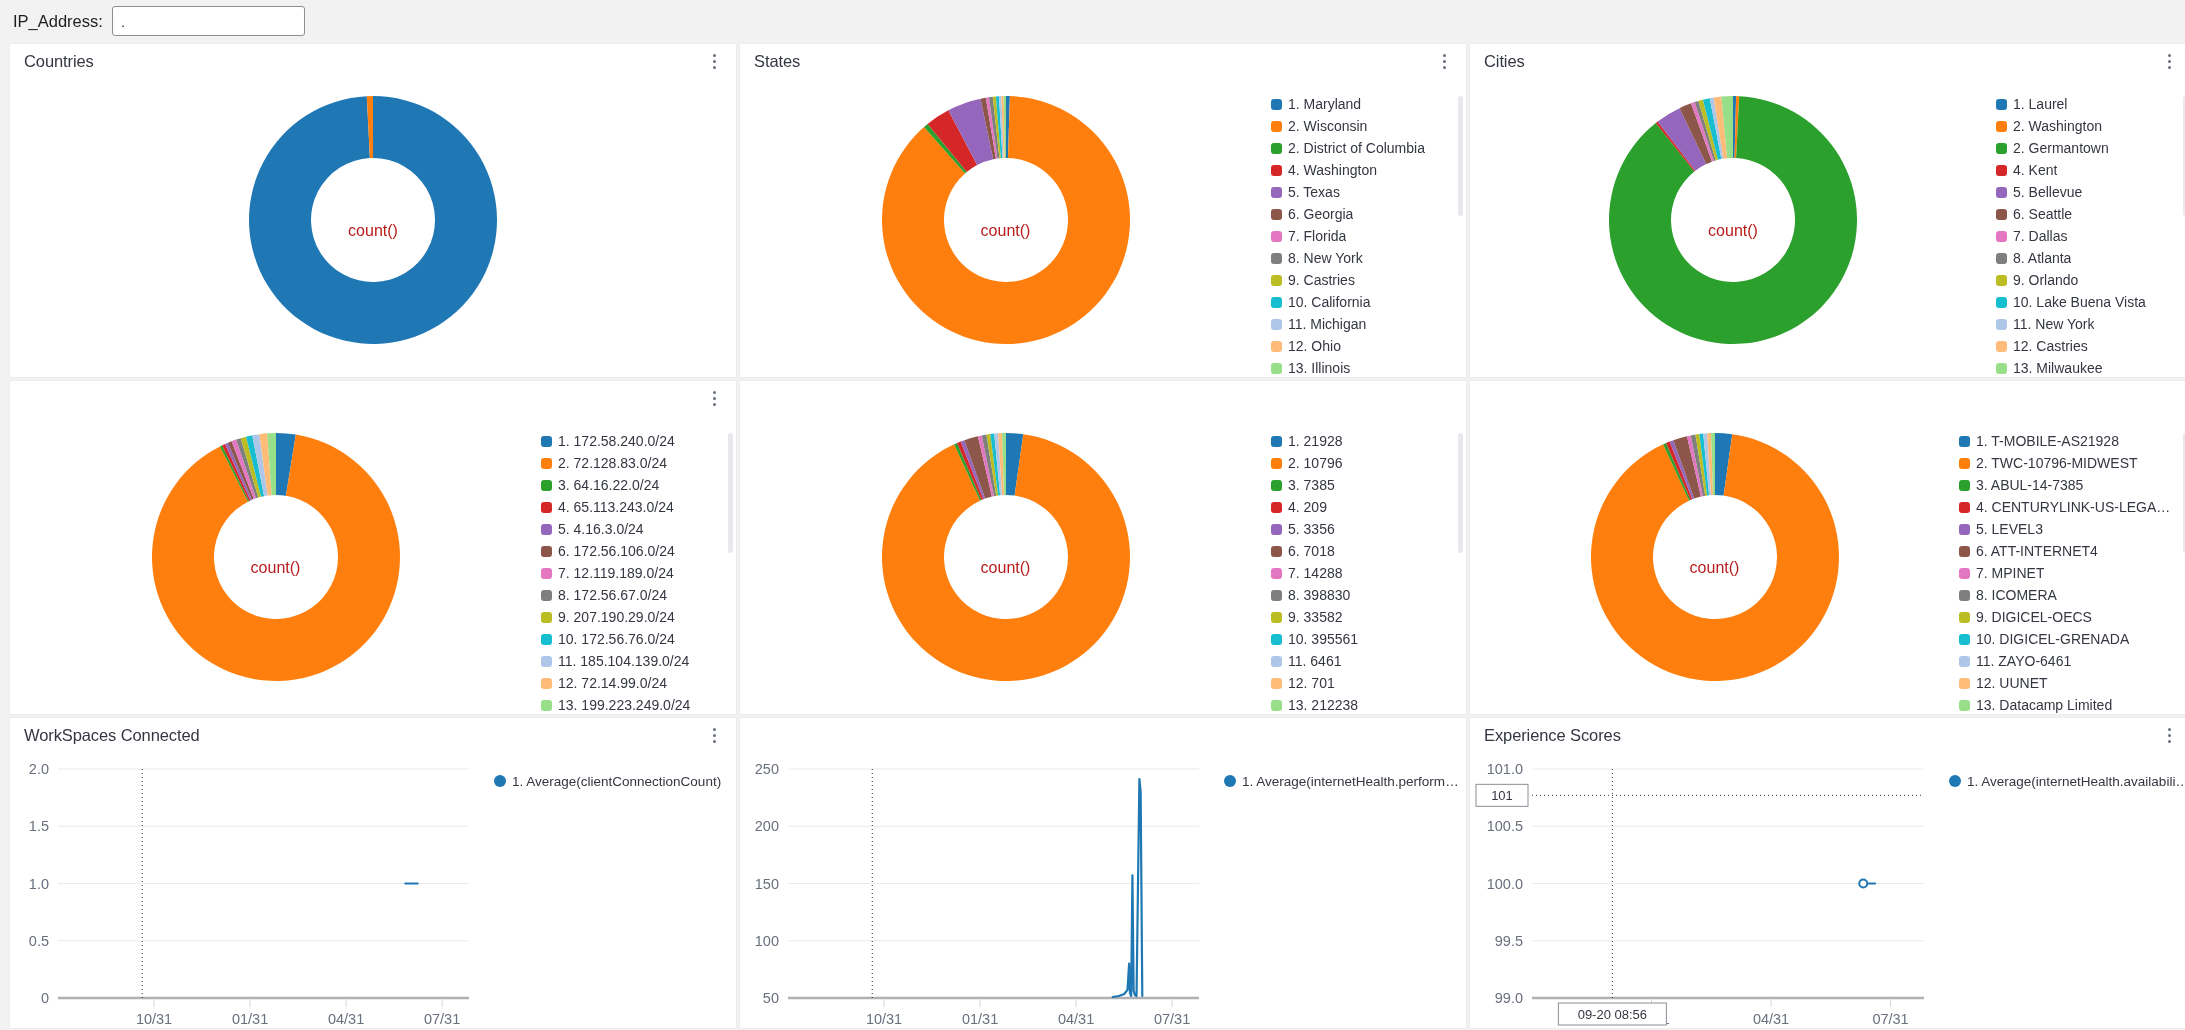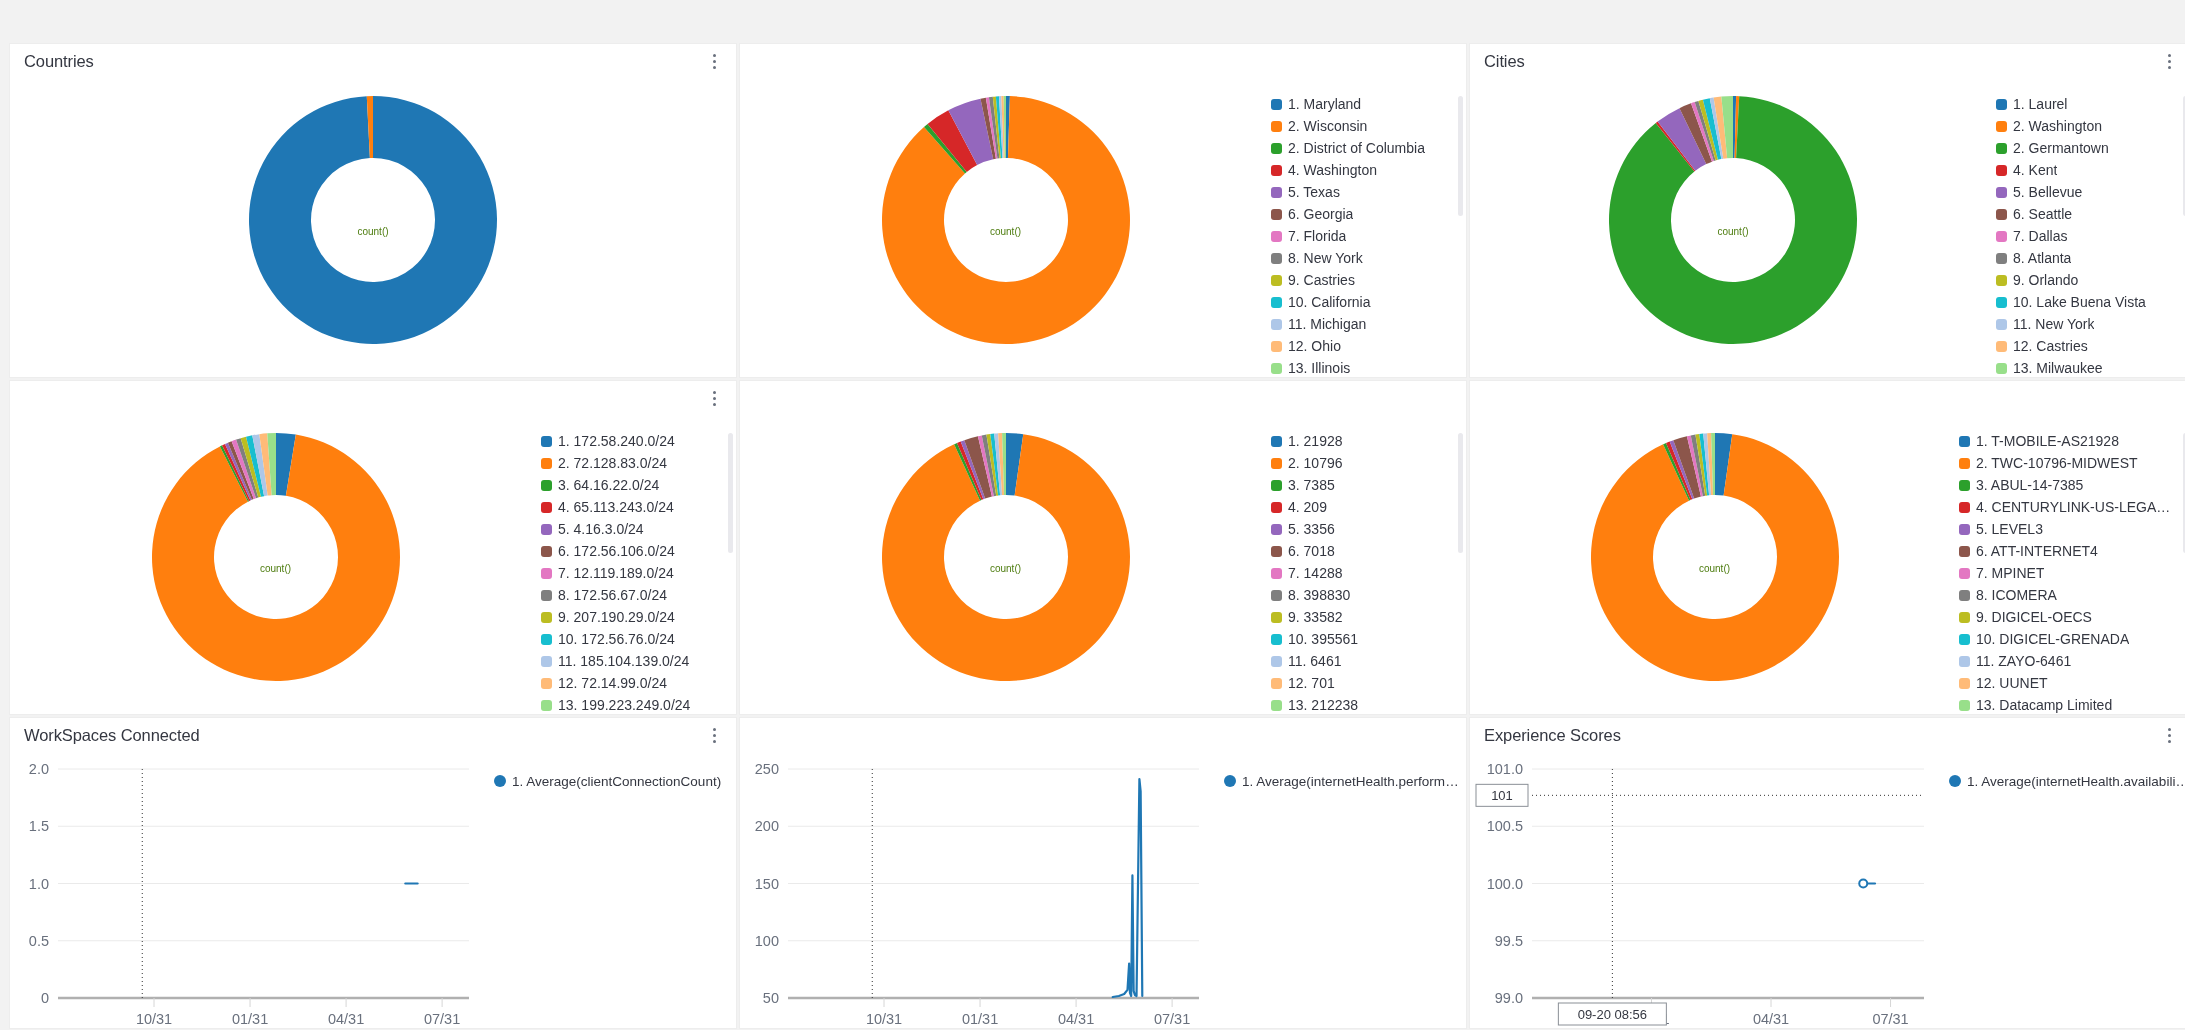--- a/index.html
+++ b/index.html
@@ -73,21 +73,21 @@
   }
   .donut-wrap {
     flex: 1 1 auto; position: relative;
     display: flex; align-items: flex-start; justify-content: center;
     padding-top: 6px;
   }
   .donut-svg { display: block; }
   .donut-center-label {
     position: absolute; left: 50%; top: 50%;
     transform: translate(-50%,-50%);
-    font-size: 10px; color: #4d7c0f;
+    font-size: 16px; color: #b91c1c;
     pointer-events: none;
   }
   .legend {
     width: 195px; flex: 0 0 auto;
     position: relative;
     padding: 15px 0 0 0;
     overflow: hidden;
   }
   .legend.wide { width: 232px; }
   .legend-scroll {
@@ -128,20 +128,24 @@
 
   .tick-text { font-size: 14.5px; fill: #69707d; font-family: "Liberation Sans", sans-serif; }
   .xtick-text { font-size: 14.5px; fill: #69707d; font-family: "Liberation Sans", sans-serif; }
   .cursor-box-text { font-size: 13px; fill: #343741; font-family: "Liberation Sans", sans-serif; }
 </style>
 </head>
 <body>
 
 <div id="app">
 
+  <div class="filter-bar">
+    <span class="filter-label">IP_Address:</span>
+    <input class="filter-input" type="text" value="." style="">
+  </div>
 
   <div class="grid" id="grid">
       <div class="panel">
         <div class="panel-header">
           <span class="panel-title">Countries</span>
           <div class="kebab">
             <i></i>
             <i></i>
             <i></i>
           </div>
@@ -150,20 +154,28 @@
           <div class="donut-wrap">
             <svg width="272" height="272" viewBox="0 0 272 272" class="donut-svg">
               <path d="M 136 12 A 124 124 0 1 1 129.7697045457085 12.156617380853831 L 132.88485227285426 74.07830869042692 A 62 62 0 1 0 136 74 Z" fill="#1f77b4"></path>
               <path d="M 129.7697045457085 12.156617380853831 A 124 124 0 0 1 135.99999999999997 12 L 136 74 A 62 62 0 0 0 132.88485227285426 74.07830869042692 Z" fill="#ff7f0e"></path>
             </svg>
             <div class="donut-center-label" style="top: calc(50% + 3px);">count()</div>
           </div>
         </div>
       </div>
       <div class="panel">
+        <div class="panel-header">
+          <span class="panel-title">States</span>
+          <div class="kebab">
+            <i></i>
+            <i></i>
+            <i></i>
+          </div>
+        </div>
         <div class="donut-body">
           <div class="donut-wrap">
             <svg width="272" height="272" viewBox="0 0 272 272" class="donut-svg">
               <path d="M 136 12 A 124 124 0 0 1 139.8949341256879 12.061186514649279 L 137.94746706284397 74.03059325732464 A 62 62 0 0 0 136 74 Z" fill="#1f77b4"></path>
               <path d="M 139.8949341256879 12.061186514649279 A 124 124 0 1 1 53.99732869986704 42.98622736582314 L 94.99866434993352 89.49311368291157 A 62 62 0 1 0 137.94746706284397 74.03059325732464 Z" fill="#ff7f0e"></path>
               <path d="M 53.99732869986704 42.98622736582314 A 124 124 0 0 1 57.56129992277246 39.961620535357085 L 96.78064996138623 87.98081026767855 A 62 62 0 0 0 94.99866434993352 89.49311368291157 Z" fill="#2ca02c"></path>
               <path d="M 57.56129992277246 39.961620535357085 A 124 124 0 0 1 78.32126631839503 26.231317394775616 L 107.16063315919752 81.1156586973878 A 62 62 0 0 0 96.78064996138623 87.98081026767855 Z" fill="#d62728"></path>
               <path d="M 78.32126631839503 26.231317394775616 A 124 124 0 0 1 110.47303651253453 14.655967863641493 L 123.23651825626727 75.32798393182074 A 62 62 0 0 0 107.16063315919752 81.1156586973878 Z" fill="#9467bd"></path>
               <path d="M 110.47303651253453 14.655967863641493 A 124 124 0 0 1 115.83299151583424 13.650942918224388 L 125.91649575791712 74.8254714591122 A 62 62 0 0 0 123.23651825626727 75.32798393182074 Z" fill="#8c564b"></path>
               <path d="M 115.83299151583424 13.650942918224388 A 124 124 0 0 1 118.91400395510472 13.182783213615267 L 127.45700197755235 74.59139160680763 A 62 62 0 0 0 125.91649575791712 74.8254714591122 Z" fill="#e377c2"></path>

